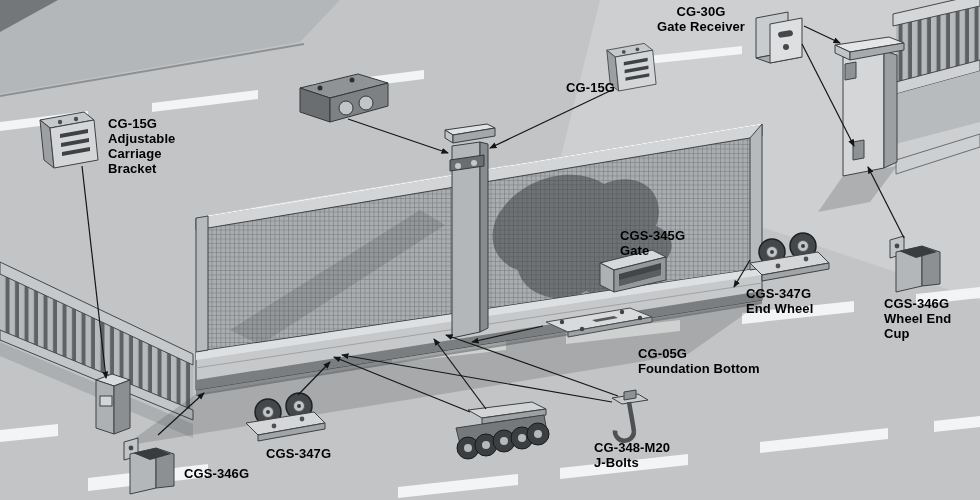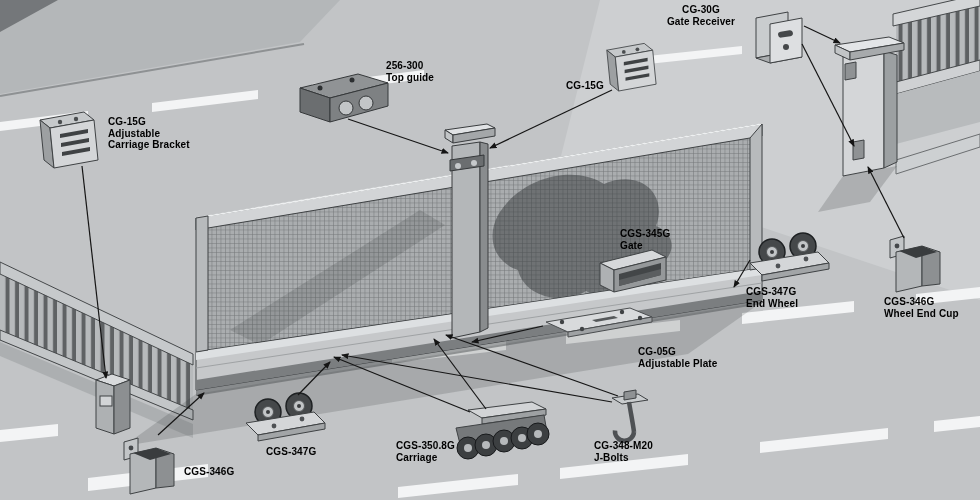--- a/index.html
+++ b/index.html
@@ -7,21 +7,21 @@
     position:relative;
     width:980px;height:500px;
     overflow:hidden;
     background:var(--road,#c2c4c6);
     font-family:"Liberation Sans",sans-serif;
   }
   #scene{position:absolute;left:0;top:0;width:980px;height:500px;}
   .lbl{
     position:absolute;
     font-weight:700;
-    font-size:10px;
+    font-size:13px;
     line-height:1.16;
     color:var(--text,#000);
     letter-spacing:.1px;
     white-space:normal;
   }
   .lbl span{display:block;}
   .lbl.center{text-align:center;}
 </style>
 </head>
 <body>
@@ -248,24 +248,20 @@
     <line x1="298" y1="395" x2="330" y2="362" marker-end="url(#ah)"></line>
     <line x1="158" y1="435" x2="204" y2="393" marker-end="url(#ah)"></line>
   </g>
 </svg>
 
   <div class="lbl" style="left:108px;top:116px;width:82px">
     <span>CG-15G</span>
     <span>Adjustable Carriage Bracket</span>
   </div>
 
-  <div class="lbl" style="left:386px;top:60px;width:90px">
-    <span>256-300</span>
-    <span>Top guide</span>
-  </div>
 
   <div class="lbl" style="left:566px;top:80px;width:70px">
     <span>CG-15G</span>
     <span></span>
   </div>
 
   <div class="lbl center" style="left:645px;top:4px;width:112px">
     <span>CG-30G</span>
     <span>Gate Receiver</span>
   </div>
@@ -280,36 +276,32 @@
     <span>End Wheel</span>
   </div>
 
   <div class="lbl" style="left:884px;top:296px;width:86px">
     <span>CGS-346G</span>
     <span>Wheel End Cup</span>
   </div>
 
   <div class="lbl" style="left:638px;top:346px;width:130px">
     <span>CG-05G</span>
-    <span>Adjustable Plate</span>
+    <span>Foundation Bottom</span>
   </div>
 
   <div class="lbl" style="left:184px;top:466px;width:90px">
     <span>CGS-346G</span>
     <span></span>
   </div>
 
   <div class="lbl" style="left:266px;top:446px;width:90px">
     <span>CGS-347G</span>
     <span></span>
   </div>
 
-  <div class="lbl" style="left:396px;top:440px;width:100px">
-    <span>CGS-350.8G</span>
-    <span>Carriage</span>
-  </div>
 
   <div class="lbl" style="left:594px;top:440px;width:110px">
     <span>CG-348-M20</span>
     <span>J-Bolts</span>
   </div>
 
 </div>
 
 </body></html>

